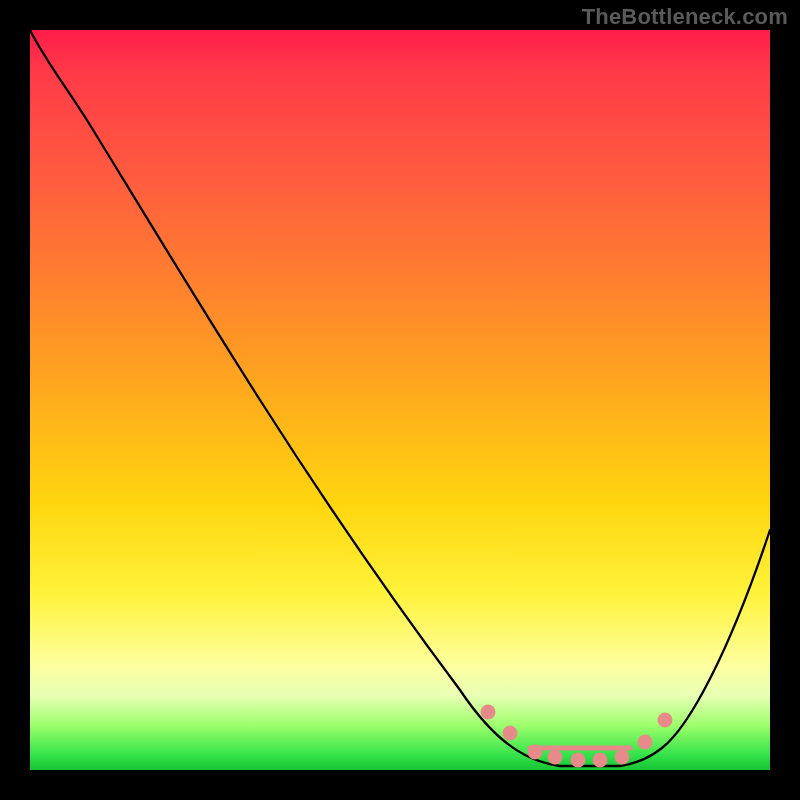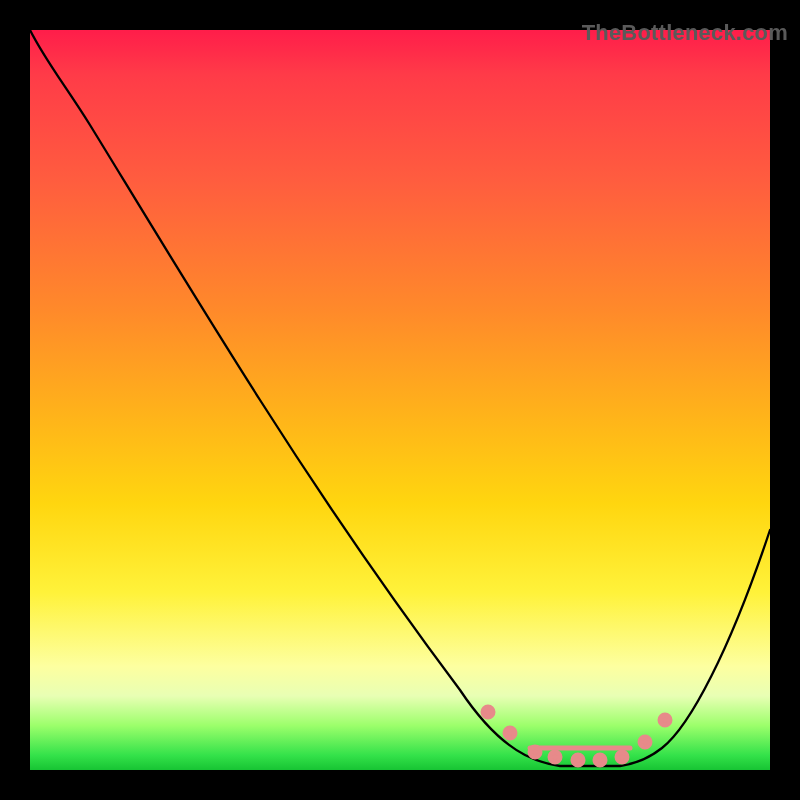--- a/index.html
+++ b/index.html
@@ -12,21 +12,21 @@
     font-family: Arial, Helvetica, sans-serif;
   }
   .frame {
     position: relative;
     width: 800px;
     height: 800px;
     background: #000;
   }
   .watermark {
     position: absolute;
-    top: 20px;
+    top: 4px;
     right: 12px;
     color: #5a5a5a;
     font-size: 22px;
     font-weight: 600;
     letter-spacing: 0.2px;
     z-index: 10;
   }
   .plot {
     position: absolute;
     left: 30px;

